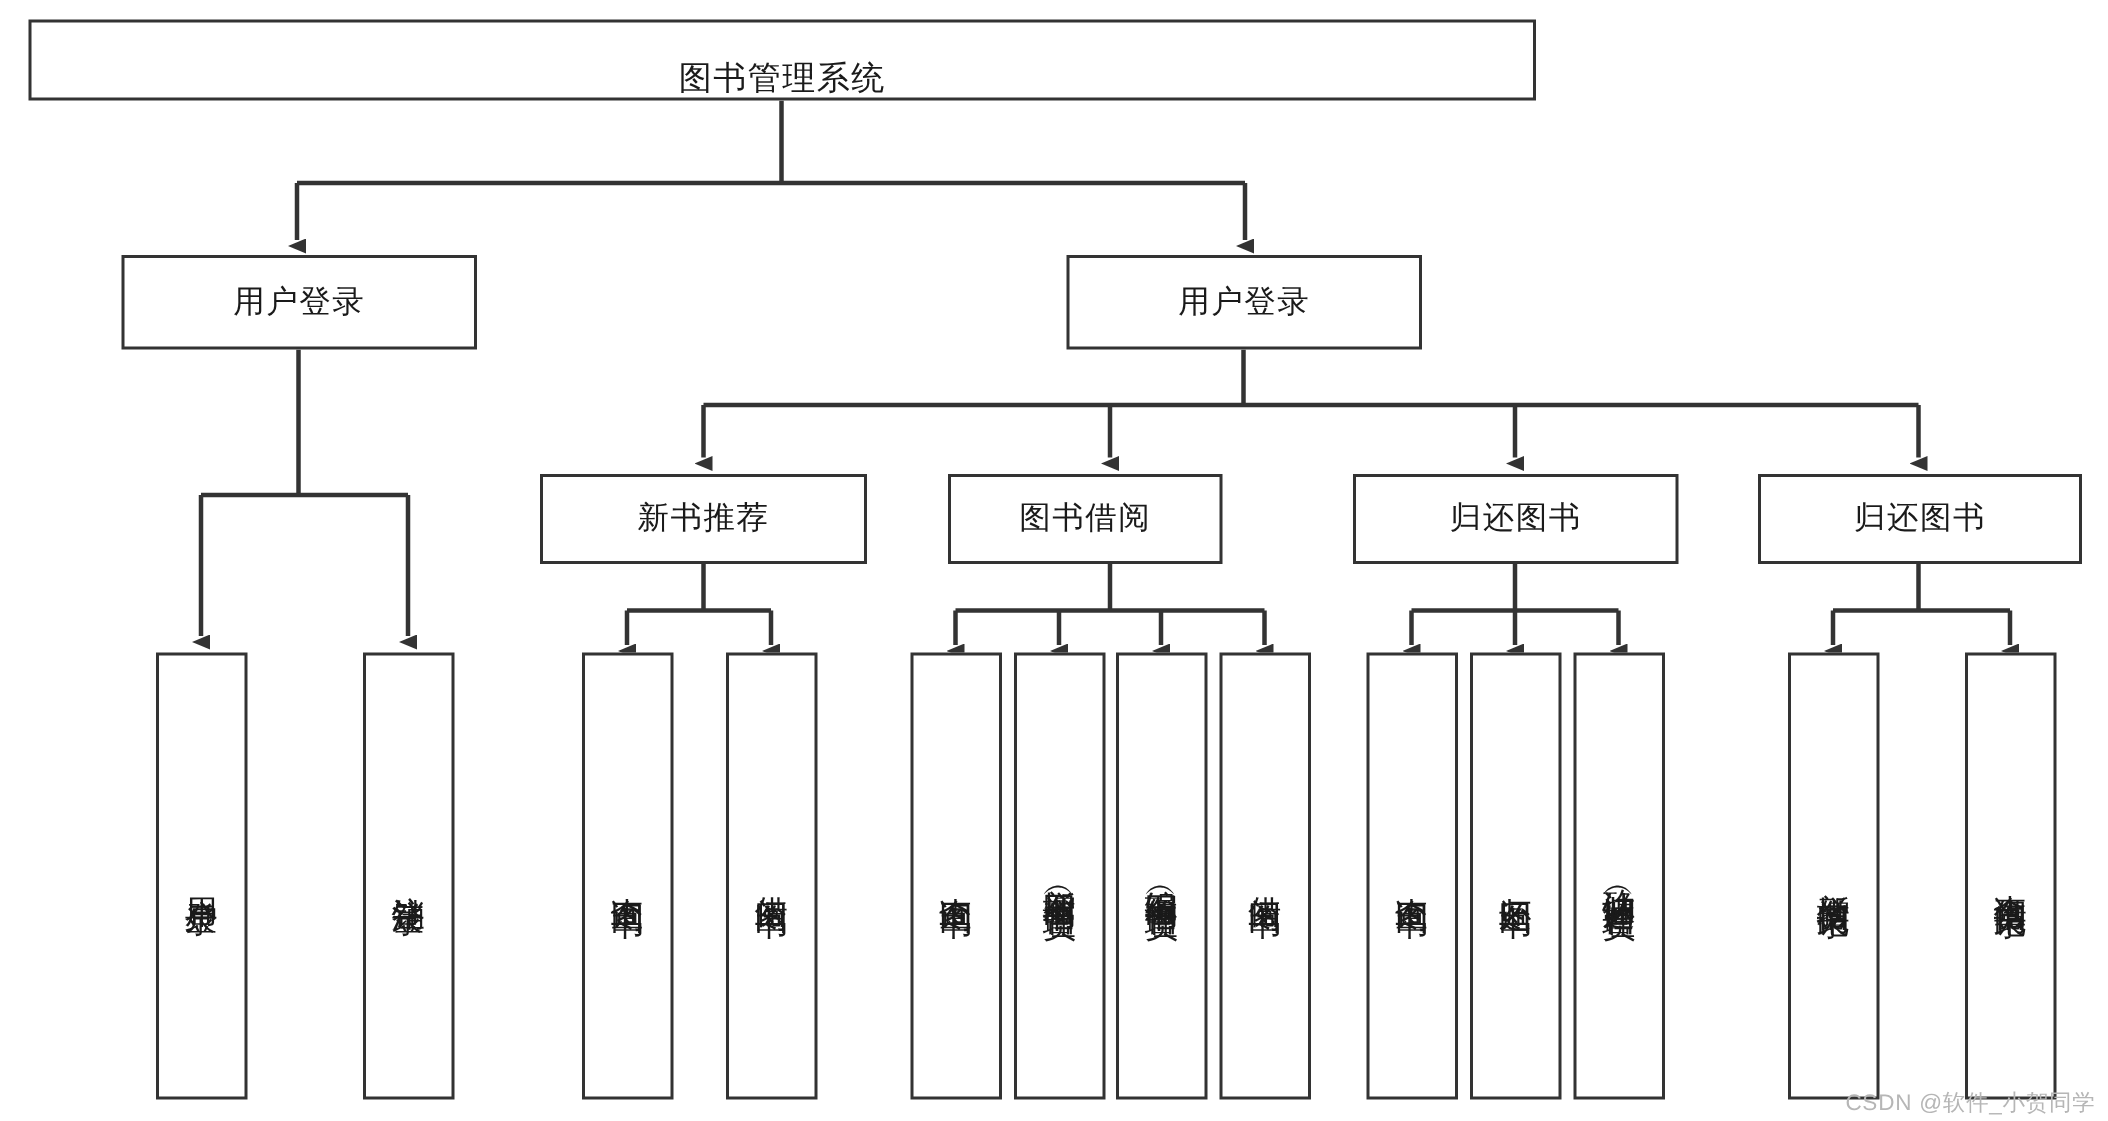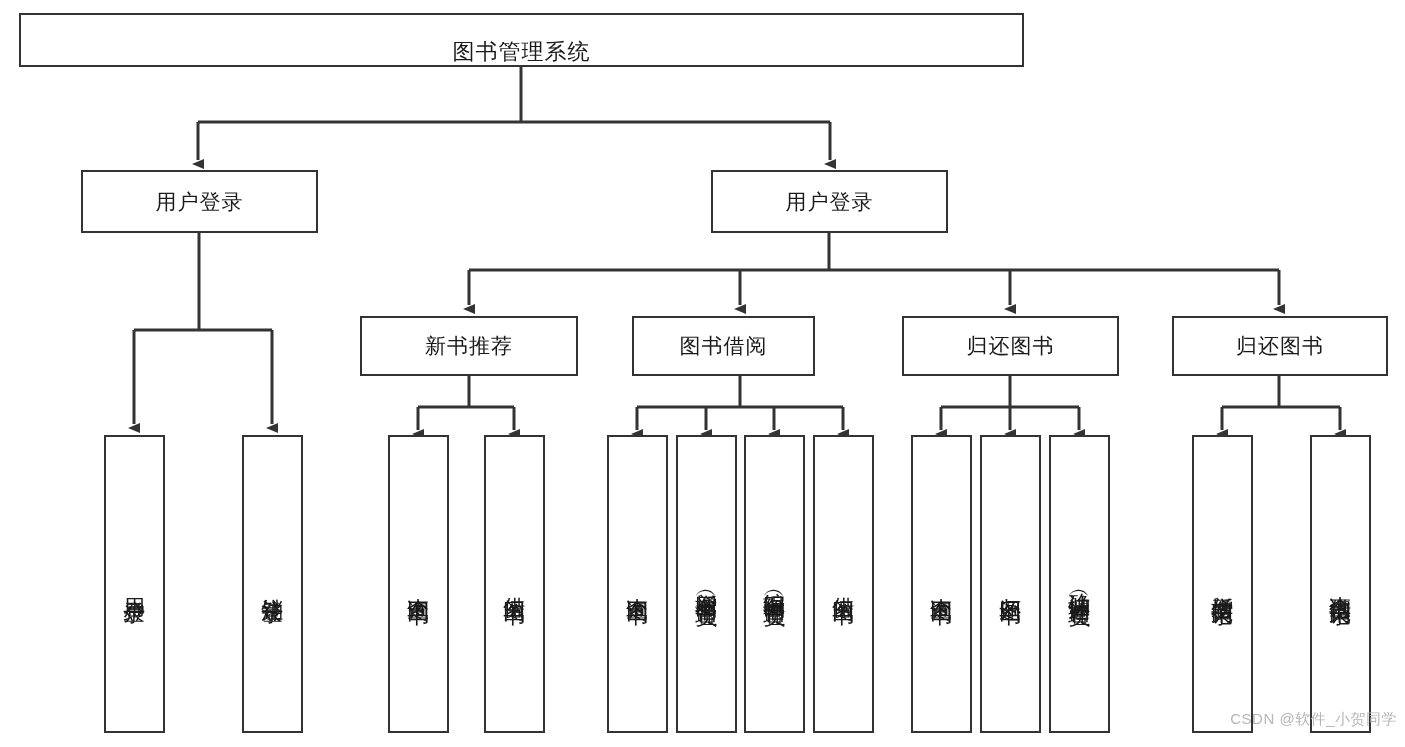--- a/index.html
+++ b/index.html
@@ -57,21 +57,21 @@
   }
   .node-v .vtext {
     writing-mode: vertical-rl;
     text-orientation: upright;
     display: block;
     white-space: normal;
   }
   .watermark {
     position: absolute;
     right: 8px;
-    bottom: 18px;
+    bottom: 2px;
     font-size: 15px;
     color: #b6b6b6;
     letter-spacing: 0.5px;
     white-space: nowrap;
   }
 </style>
 </head>
 <body>
 
 <div id="canvas">

